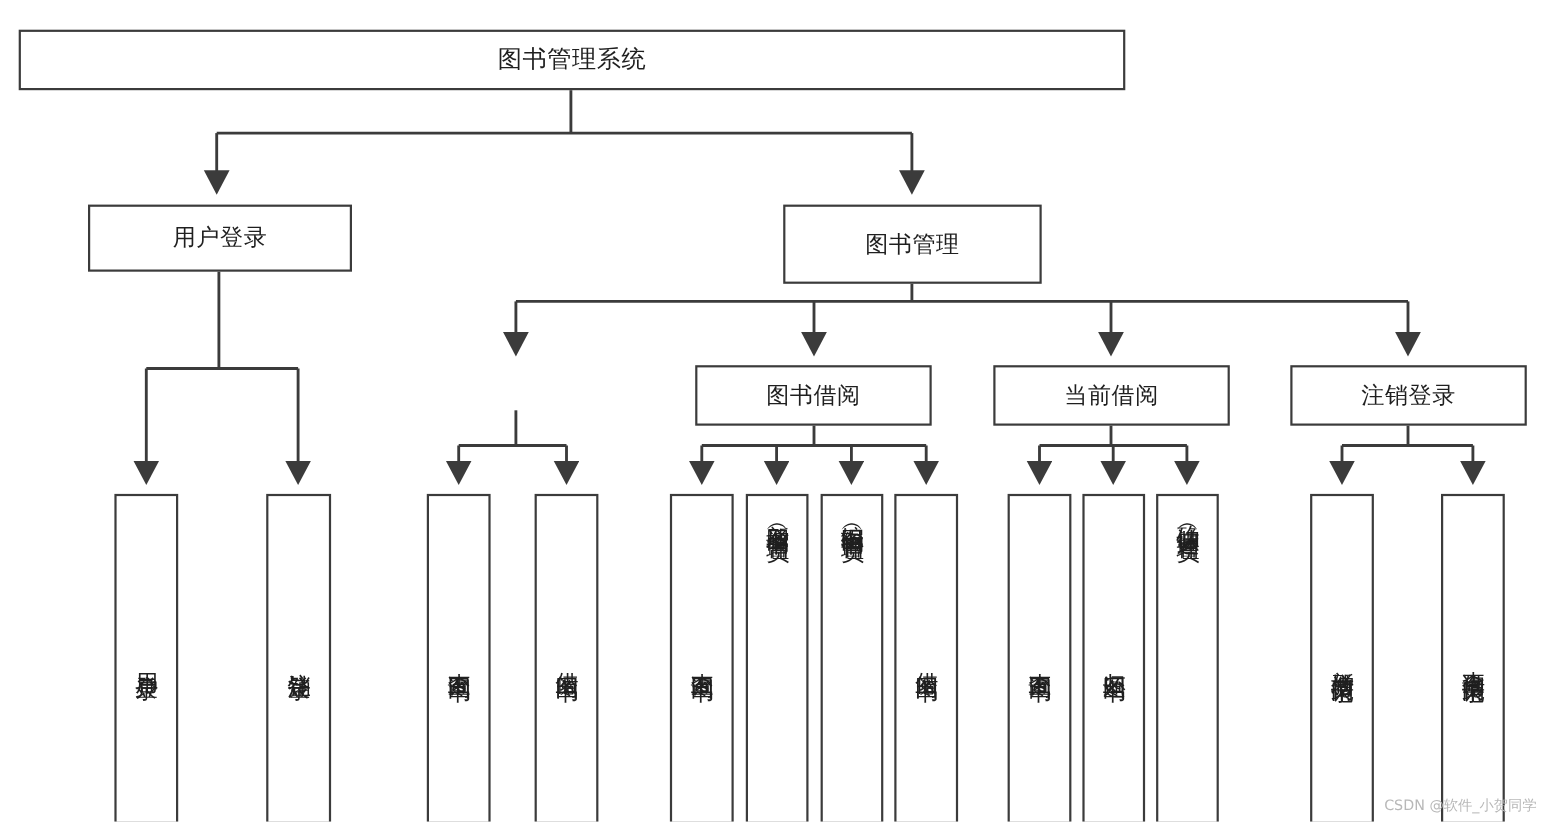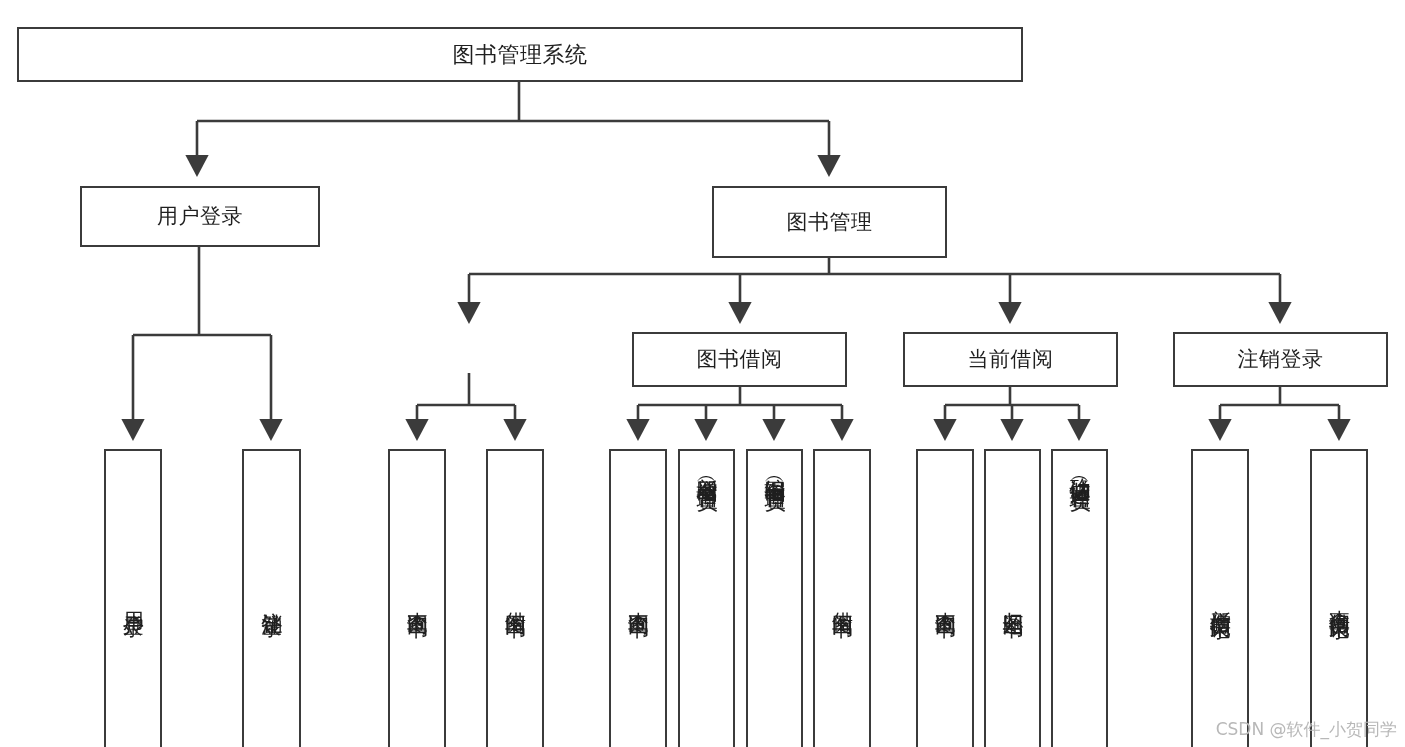--- a/index.html
+++ b/index.html
@@ -62,21 +62,21 @@
     padding-top: 10px;
   }
   .node.vertical.centered {
     align-items: center;
     padding-top: 0;
   }
   #watermark {
     position: absolute;
     right: 8px;
     bottom: 6px;
-    font-size: 17px;
+    font-size: 13px;
     color: #b8b8b8;
     z-index: 3;
     white-space: nowrap;
     font-family: "DejaVu Sans", "Liberation Sans", sans-serif;
   }
 </style>
 </head>
 <body>
 
 <div id="diagram-root">

